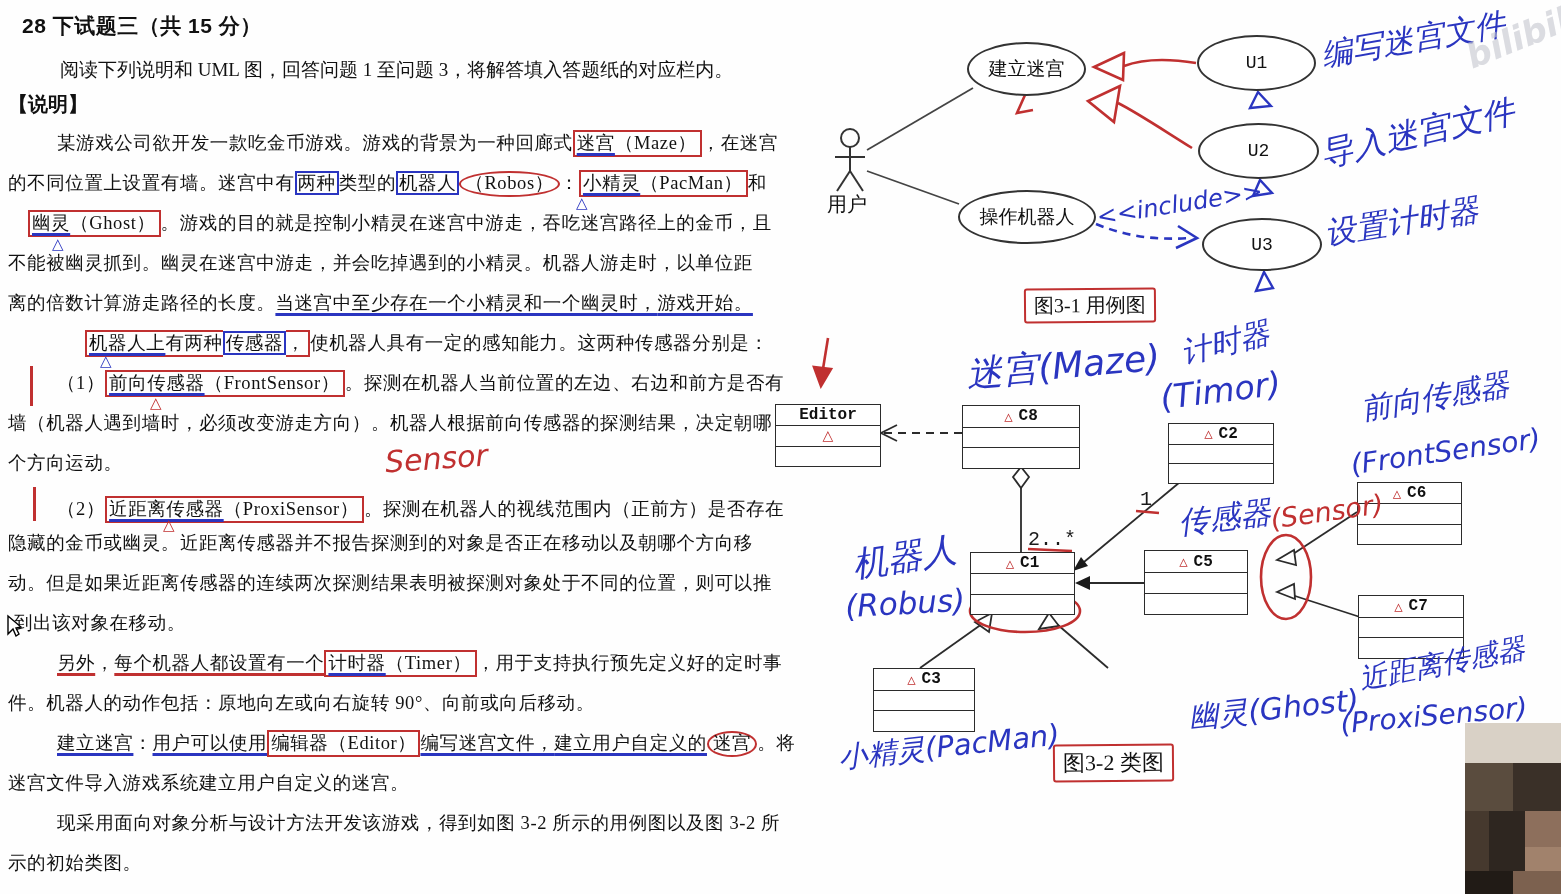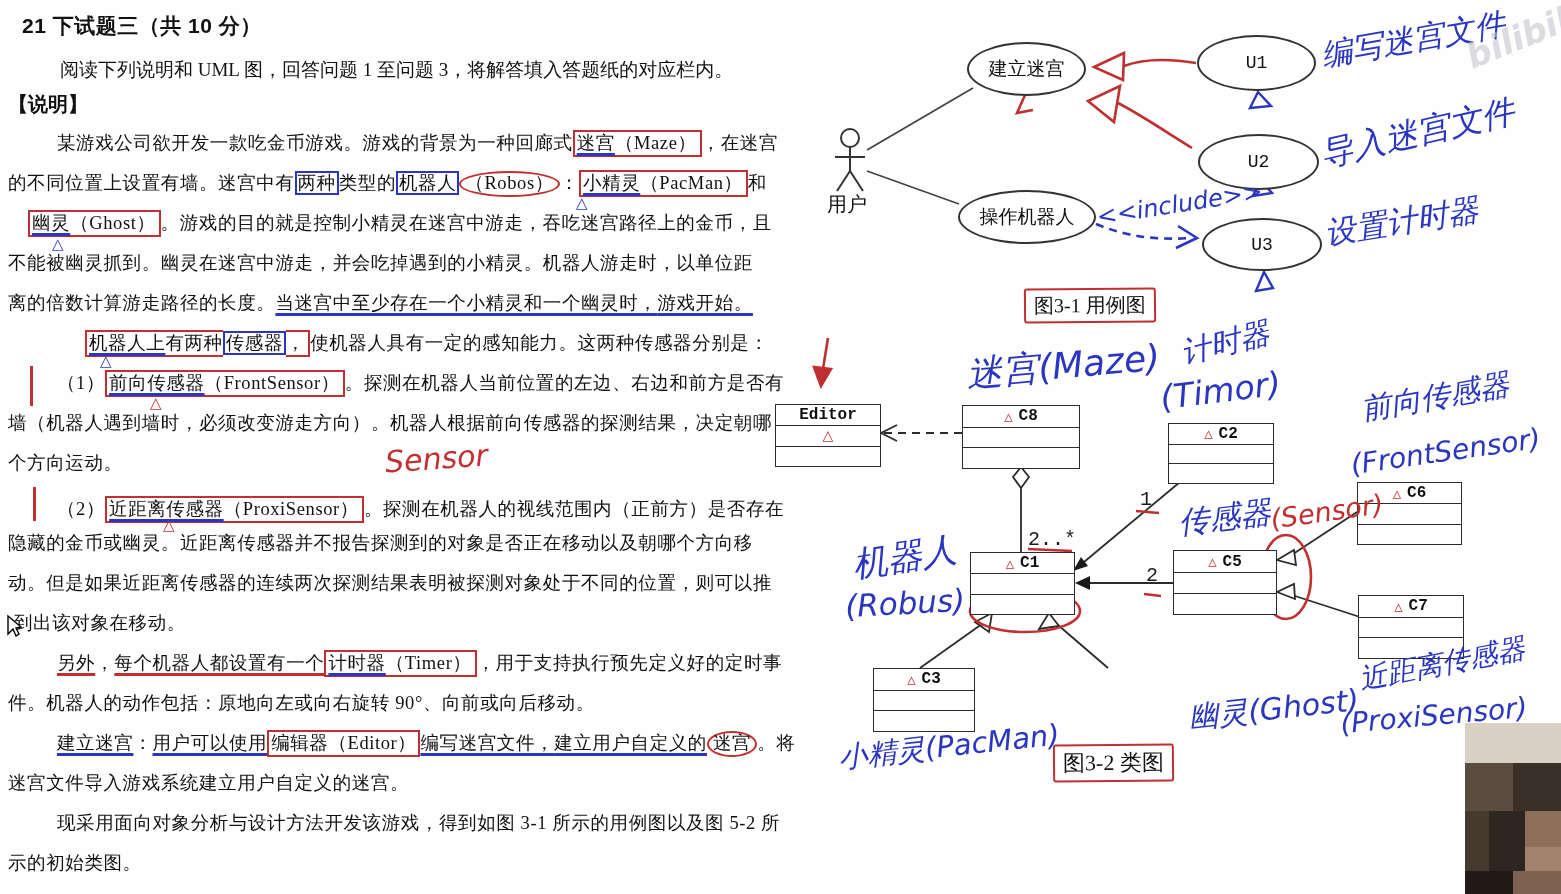--- a/index.html
+++ b/index.html
@@ -46,42 +46,42 @@
              transform:rotate(-22deg);}
   
   .webcam{position:absolute;left:1465px;top:723px;width:96px;height:171px;background:#d6cdc2;overflow:hidden;}
   .webcam div{position:absolute;}
 </style>
 </head>
 <body>
 
 <div id="stage">
 
-  <div class="doc-title">21 下试题三（共 10 分）</div>
+  <div class="doc-title">28 下试题三（共 15 分）</div>
   <div class="doc-intro">阅读下列说明和 UML 图，回答问题 1 至问题 3，将解答填入答题纸的对应栏内。</div>
   <div class="doc-sec">【说明】</div>
   <div>
       <div class="line" style="top: 130px; left: 57px;"><span>某游戏公司欲开发一款吃金币游戏。游戏的背景为一种回廊式</span><span class="rbL bu">迷宫</span><span class="rbR">（Maze）</span><span>，在迷宫</span></div>
       <div class="line" style="top: 170px; left: 8px;"><span>的不同位置上设置有墙。迷宫中有</span><span class="bb">两种</span><span>类型的</span><span class="bb">机器人</span><span class="rc">（Robos）</span><span>：</span><span class="rbL bu">小精灵</span><span class="rbR">（PacMan）</span><span>和</span></div>
       <div class="line" style="top: 210px; left: 8px; padding-left: 20px;"><span class="rbL bu">幽灵</span><span class="rbR">（Ghost）</span><span>。游戏的目的就是控制小精灵在迷宫中游走，吞吃迷宫路径上的金币，且</span></div>
       <div class="line" style="top: 250px; left: 8px;"><span>不能被幽灵抓到。幽灵在迷宫中游走，并会吃掉遇到的小精灵。机器人游走时，以单位距</span></div>
       <div class="line" style="top: 290px; left: 8px;"><span>离的倍数计算游走路径的长度。</span><span class="bu">当迷宫中至少存在一个小精灵和一个幽灵时，</span><span class="bu">游戏开始。</span></div>
       <div class="line" style="top: 330px; left: 57px; padding-left: 28px;"><span class="rbL bu">机器人上</span><span class="rbM">有两种</span><span class="rbM bb">传感器</span><span class="rbR">，</span><span>使机器人具有一定的感知能力。这两种传感器分别是：</span></div>
       <div class="line" style="top: 370px; left: 57px;"><span>（1）</span><span class="rbL bu">前向传感器</span><span class="rbR">（FrontSensor）</span><span>。探测在机器人当前位置的左边、右边和前方是否有</span></div>
       <div class="line" style="top: 410px; left: 8px;"><span>墙（机器人遇到墙时，必须改变游走方向）。机器人根据前向传感器的探测结果，决定朝哪</span></div>
       <div class="line" style="top: 450px; left: 8px;"><span>个方向运动。</span></div>
       <div class="line" style="top: 490px; left: 57px; margin-top: 6px;"><span>（2）</span><span class="rbL bu">近距离传感器</span><span class="rbR">（ProxiSensor）</span><span>。探测在机器人的视线范围内（正前方）是否存在</span></div>
       <div class="line" style="top: 530px; left: 8px;"><span>隐藏的金币或幽灵。近距离传感器并不报告探测到的对象是否正在移动以及朝哪个方向移</span></div>
       <div class="line" style="top: 570px; left: 8px;"><span>动。但是如果近距离传感器的连续两次探测结果表明被探测对象处于不同的位置，则可以推</span></div>
       <div class="line" style="top: 610px; left: 14px;"><span>到出该对象在移动。</span></div>
       <div class="line" style="top: 650px; left: 57px;"><span class="ru">另外</span><span>，</span><span class="ru">每个机器人都设置有一个</span><span class="rbL bu">计时器</span><span class="rbR">（Timer）</span><span>，用于支持执行预先定义好的定时事</span></div>
       <div class="line" style="top: 690px; left: 8px;"><span>件。机器人的动作包括：原地向左或向右旋转 90°、向前或向后移动。</span></div>
       <div class="line" style="top: 730px; left: 57px;"><span class="bu">建立迷宫</span><span>：</span><span class="bu">用户可以使用</span><span class="rb">编辑器（Editor）</span><span class="bu">编写迷宫文件，</span><span class="bu">建立用户自定义的</span><span class="rc">迷宫</span><span>。将</span></div>
       <div class="line" style="top: 770px; left: 8px;"><span>迷宫文件导入游戏系统建立用户自定义的迷宫。</span></div>
-      <div class="line" style="top: 810px; left: 57px;"><span>现采用面向对象分析与设计方法开发该游戏，得到如图 3-1 所示的用例图以及图 5-2 所</span></div>
+      <div class="line" style="top: 810px; left: 57px;"><span>现采用面向对象分析与设计方法开发该游戏，得到如图 3-2 所示的用例图以及图 3-2 所</span></div>
       <div class="line" style="top: 850px; left: 8px;"><span>示的初始类图。</span></div>
     </div>
 
   <div class="mark-tri b" style="left:576px;top:196px;"></div>
   <div class="mark-tri b" style="left:52px;top:237px;"></div>
   <div class="mark-tri b" style="left:100px;top:354px;"></div>
   <div class="mark-tri r" style="left:150px;top:396px;"></div>
   <div class="mark-tri r" style="left:163px;top:518px;"></div>
   <div class="rvline" style="left:30px;top:366px;height:40px;"></div>
   <div class="rvline" style="left:33px;top:487px;height:34px;"></div>
@@ -171,21 +171,21 @@
 
   <div class="uc" style="left:967px;top:42px;width:115px;height:50px;">
       <span>建立迷宫</span>
     </div>
   <div class="uc" style="left:958px;top:190px;width:134px;height:50px;">
       <span>操作机器人</span>
     </div>
   <div class="uc" style="left:1197px;top:35px;width:115px;height:52px;">
       <span class="mono">U1</span>
     </div>
-  <div class="uc" style="left:1198px;top:134px;width:117px;height:52px;">
+  <div class="uc" style="left:1198px;top:123px;width:117px;height:52px;">
       <span class="mono">U2</span>
     </div>
   <div class="uc" style="left:1202px;top:218px;width:116px;height:49px;">
       <span class="mono">U3</span>
     </div>
   <div class="actor-label" style="left:827px;top:191px;">用户</div>
   <div class="hw" style="left:1096px;top:192px;font-size:24px;transform:rotate(-9deg);">&lt;&lt;include&gt;&gt;</div>
   <div class="caption" style="left:1024px;top:288px;">图3-1 用例图</div>
 
   <div class="hw" style="left:1320px;top:24px;font-size:31px;transform:rotate(-10deg);">编写迷宫文件</div>
@@ -218,21 +218,21 @@
       <div class="row"></div>
   </div>
   <div class="cls" style="left:970px;top:552px;width:103px;height:61px;">
     <div class="nm">
         <span class="tri-red"></span>
         <span>C1</span>
       </div>
     <div class="row"></div>
       <div class="row"></div>
   </div>
-  <div class="cls" style="left:1173px;top:550px;width:102px;height:63px;">
+  <div class="cls" style="left:1144px;top:550px;width:102px;height:63px;">
     <div class="nm">
         <span class="tri-red"></span>
         <span>C5</span>
       </div>
     <div class="row"></div>
       <div class="row"></div>
   </div>
   <div class="cls" style="left:1357px;top:482px;width:103px;height:61px;">
     <div class="nm">
         <span class="tri-red"></span>

